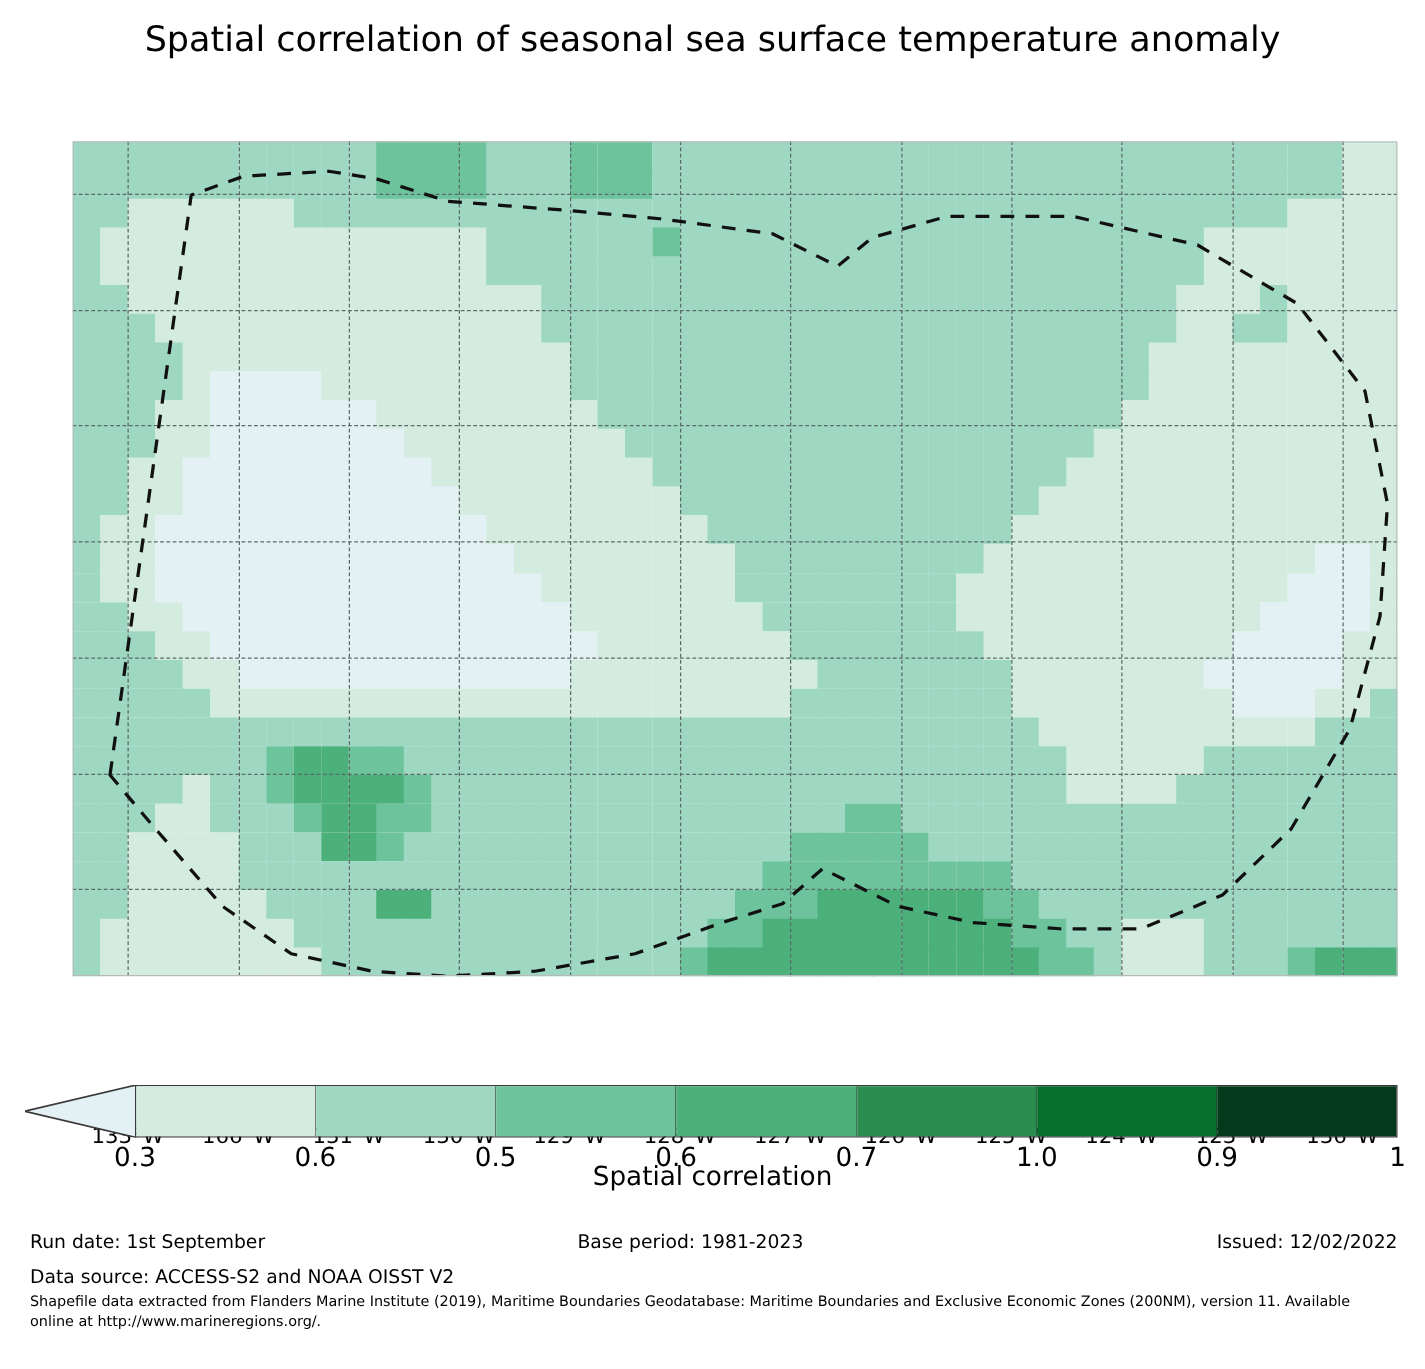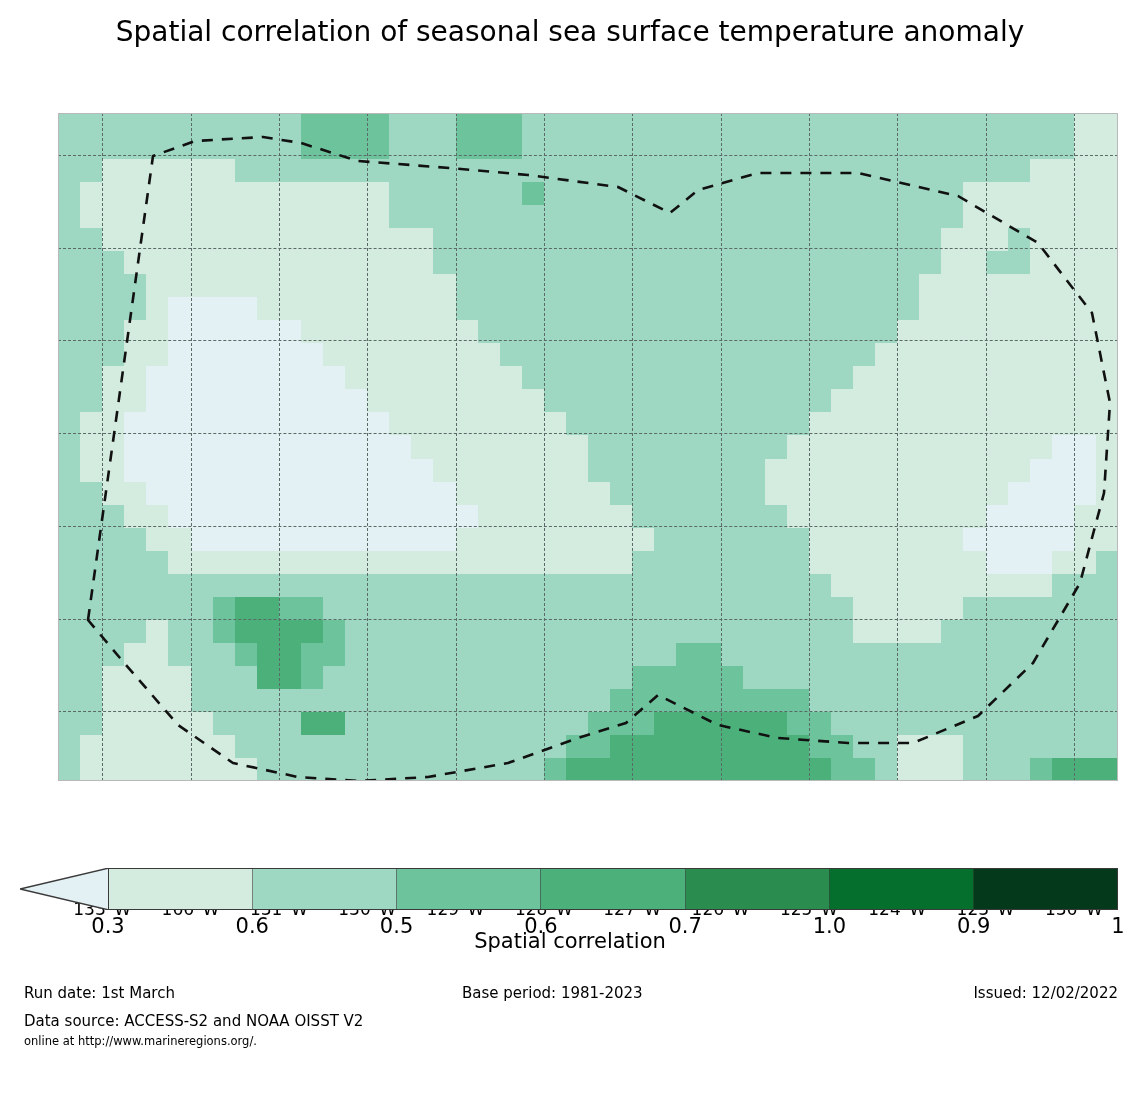--- a/index.html
+++ b/index.html
@@ -1515,20 +1515,21 @@
       <div class="cbtick" style="left:540.86px;">0.6</div>
       <div class="cbtick" style="left:685.14px;">0.7</div>
       <div class="cbtick" style="left:829.43px;">1.0</div>
       <div class="cbtick" style="left:973.71px;">0.9</div>
       <div class="cbtick" style="left:1118.00px;">1</div>
     </div>
 </div>
 <div id="cbar-label">Spatial correlation</div>
 
 <div id="meta-row">
-  <span id="meta-run">Run date: 1st March</span>
+  <span id="meta-run">Run date: 1st September</span>
   <span id="meta-base">Base period: 1981-2023</span>
   <span id="meta-issued">Issued: 12/02/2022</span>
 </div>
 <div id="datasource">Data source: ACCESS-S2 and NOAA OISST V2</div>
 <div id="legal">
+  <div>Shapefile data extracted from Flanders Marine Institute (2019), Maritime Boundaries Geodatabase: Maritime Boundaries and Exclusive Economic Zones (200NM), version 11. Available</div>
   <div>online at http://www.marineregions.org/.</div>
 </div>
 
 </body></html>

